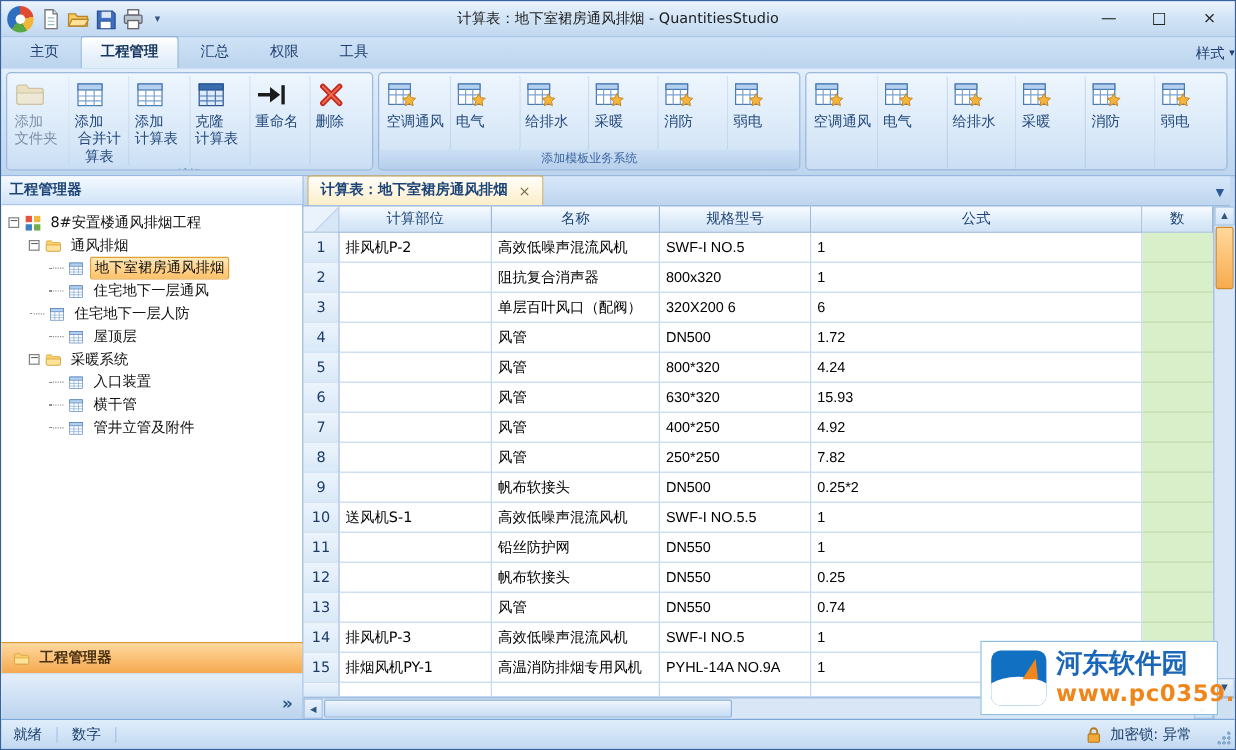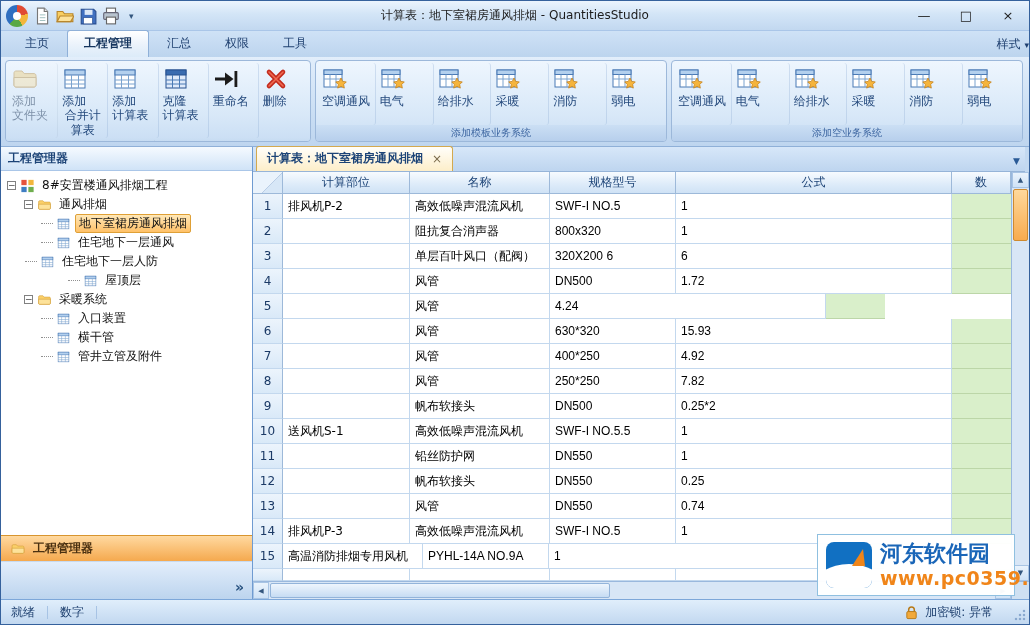--- a/index.html
+++ b/index.html
@@ -371,21 +371,20 @@
               <svg viewBox="0 0 26 26">
                 <rect x="2" y="4" width="18" height="17" fill="#fff" stroke="#4a7ab5"></rect>
                 <rect x="2" y="4" width="18" height="4.5" fill="#b3d0ee" stroke="#4a7ab5"></rect>
                 <path d="M2 13h18M8 8.5v12.5M14 8.5v12.5" stroke="#7ba3cf" fill="none"></path>
                 <path d="M19 12l1.7 3.4 3.6.5-2.6 2.6.6 3.6-3.3-1.7-3.3 1.7.6-3.6-2.6-2.6 3.6-.5z" fill="#f5b43c" stroke="#c7831d" stroke-width="0.8"></path>
               </svg>
             </span>
             <div class="rlbl">弱电</div>
           </div>
         </div>
-      <div class="rgroup-label">添加空业务系统</div>
     </div>
   </div>
 
   <div class="main">
 
     <div class="left-panel">
       <div class="panel-header">工程管理器</div>
       <div class="tree">
           <div class="tree-row" style="padding-left: 6px;">
             <span class="expander">−</span>
@@ -435,21 +434,21 @@
             <span class="connector"></span>
             <span class="tico">
               <svg viewBox="0 0 26 26">
                 <rect x="3" y="4" width="20" height="18" fill="#fff" stroke="#4a7ab5"></rect>
                 <rect x="3" y="4" width="20" height="5" fill="#b3d0ee" stroke="#4a7ab5"></rect>
                 <path d="M3 14h20M3 18h20M9.5 9v13M16.5 9v13" stroke="#7ba3cf" fill="none"></path>
               </svg>
             </span>
             <span class="tree-label">住宅地下一层人防</span>
           </div>
-          <div class="tree-row" style="padding-left: 40px; margin-left: 27px;">
+          <div class="tree-row" style="padding-left: 40px;">
             <span class="connector"></span>
             <span class="tico">
               <svg viewBox="0 0 26 26">
                 <rect x="3" y="4" width="20" height="18" fill="#fff" stroke="#4a7ab5"></rect>
                 <rect x="3" y="4" width="20" height="5" fill="#b3d0ee" stroke="#4a7ab5"></rect>
                 <path d="M3 14h20M3 18h20M9.5 9v13M16.5 9v13" stroke="#7ba3cf" fill="none"></path>
               </svg>
             </span>
             <span class="tree-label">屋顶层</span>
           </div>
@@ -560,20 +559,21 @@
                 <div class="cell c1"></div>
                 <div class="cell c2">风管</div>
                 <div class="cell c3 mono">DN500</div>
                 <div class="cell c4 mono">1.72</div>
                 <div class="cell c5 green"></div>
               </div>
               <div class="grow">
                 <div class="cell num c0">5</div>
                 <div class="cell c1"></div>
                 <div class="cell c2">风管</div>
+                <div class="cell c3 mono">800*320</div>
                 <div class="cell c4 mono">4.24</div>
                 <div class="cell c5 green"></div>
               </div>
               <div class="grow">
                 <div class="cell num c0">6</div>
                 <div class="cell c1"></div>
                 <div class="cell c2">风管</div>
                 <div class="cell c3 mono">630*320</div>
                 <div class="cell c4 mono">15.93</div>
                 <div class="cell c5 green"></div>
@@ -637,20 +637,21 @@
               <div class="grow">
                 <div class="cell num c0">14</div>
                 <div class="cell c1">排风机P-3</div>
                 <div class="cell c2">高效低噪声混流风机</div>
                 <div class="cell c3 mono">SWF-I NO.5</div>
                 <div class="cell c4 mono">1</div>
                 <div class="cell c5 green"></div>
               </div>
               <div class="grow">
                 <div class="cell num c0">15</div>
+                <div class="cell c1">排烟风机PY-1</div>
                 <div class="cell c2">高温消防排烟专用风机</div>
                 <div class="cell c3 mono">PYHL-14A NO.9A</div>
                 <div class="cell c4 mono">1</div>
                 <div class="cell c5 green"></div>
               </div>
               <div class="grow partial">
                 <div class="cell num c0"></div>
                 <div class="cell c1"></div>
                 <div class="cell c2"></div>
                 <div class="cell c3"></div>

